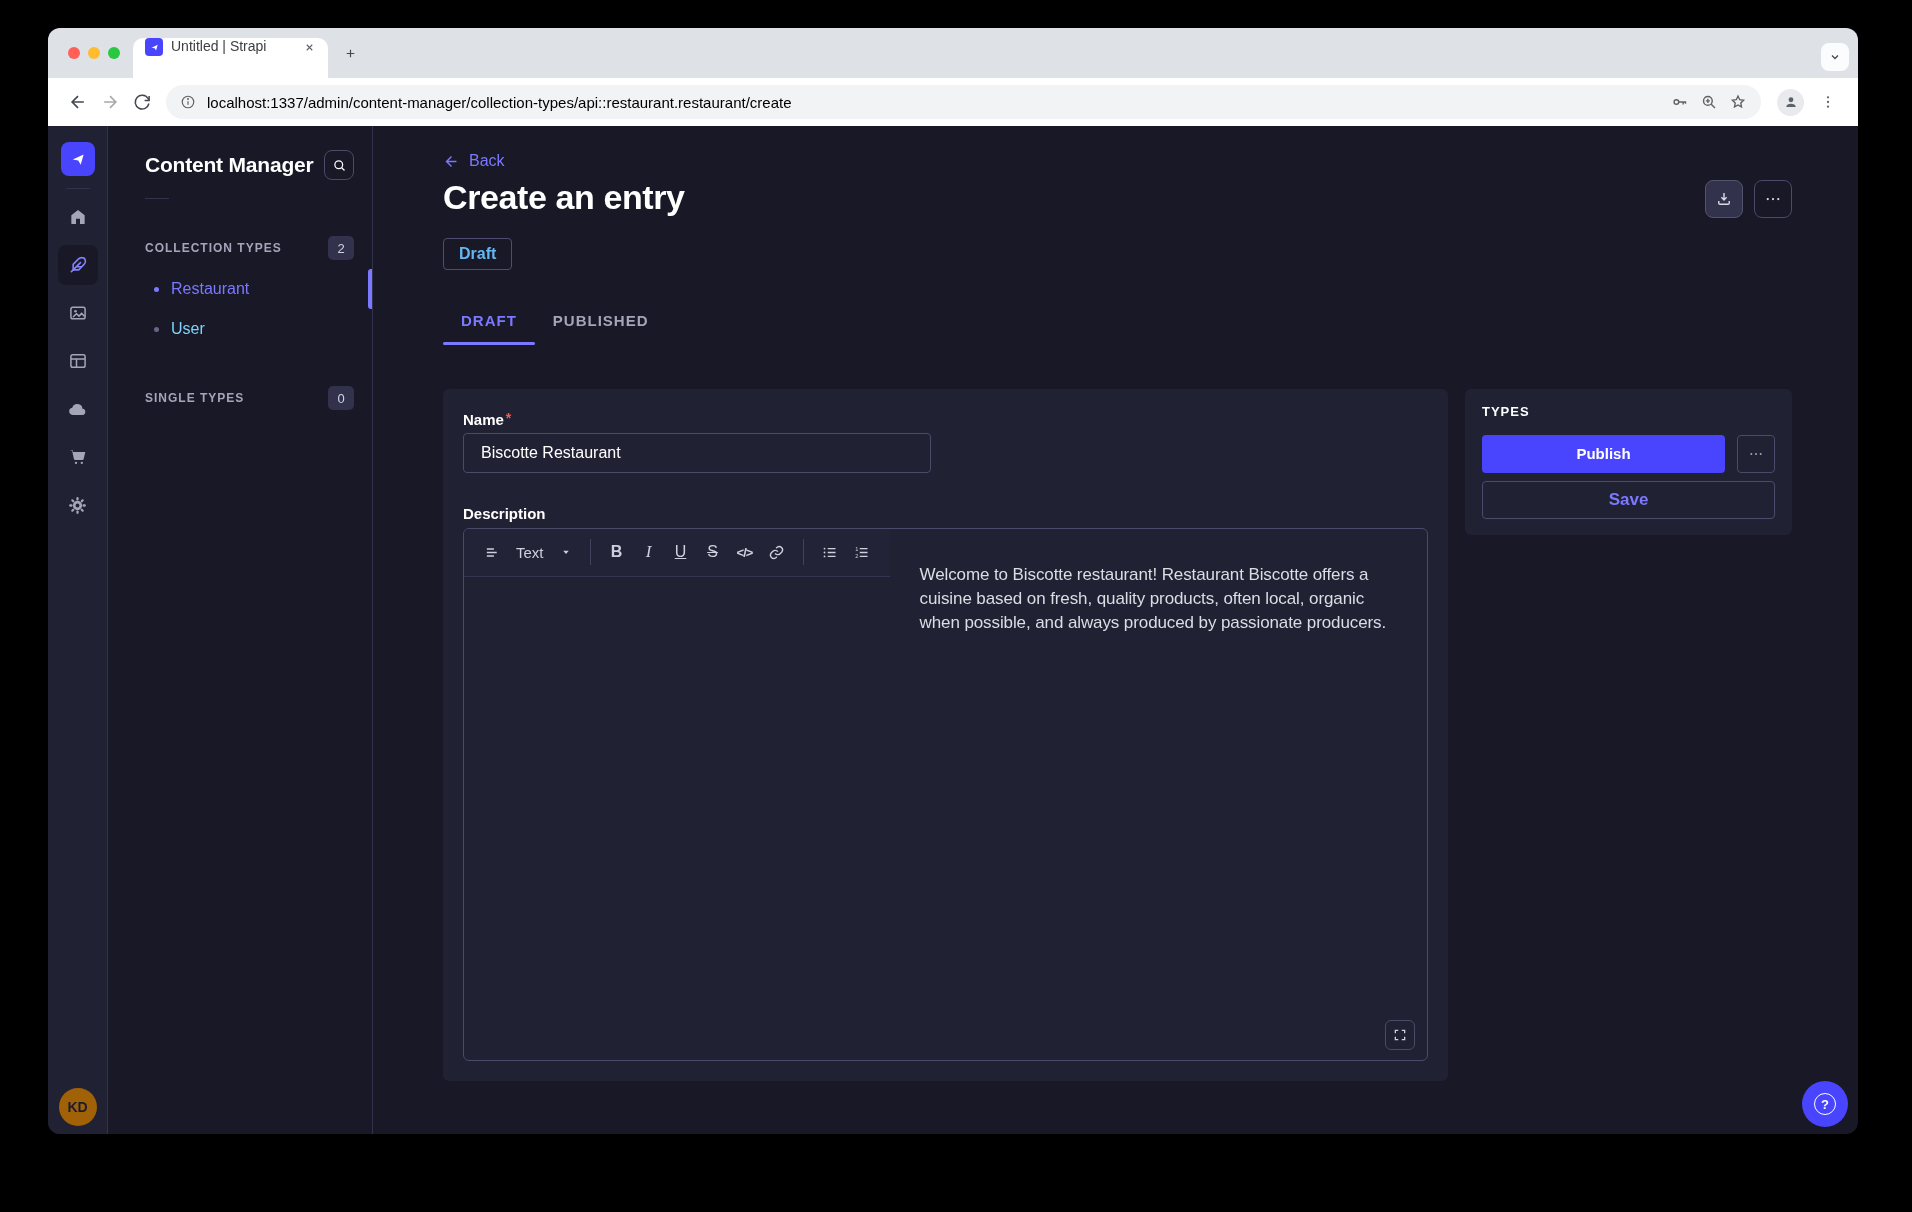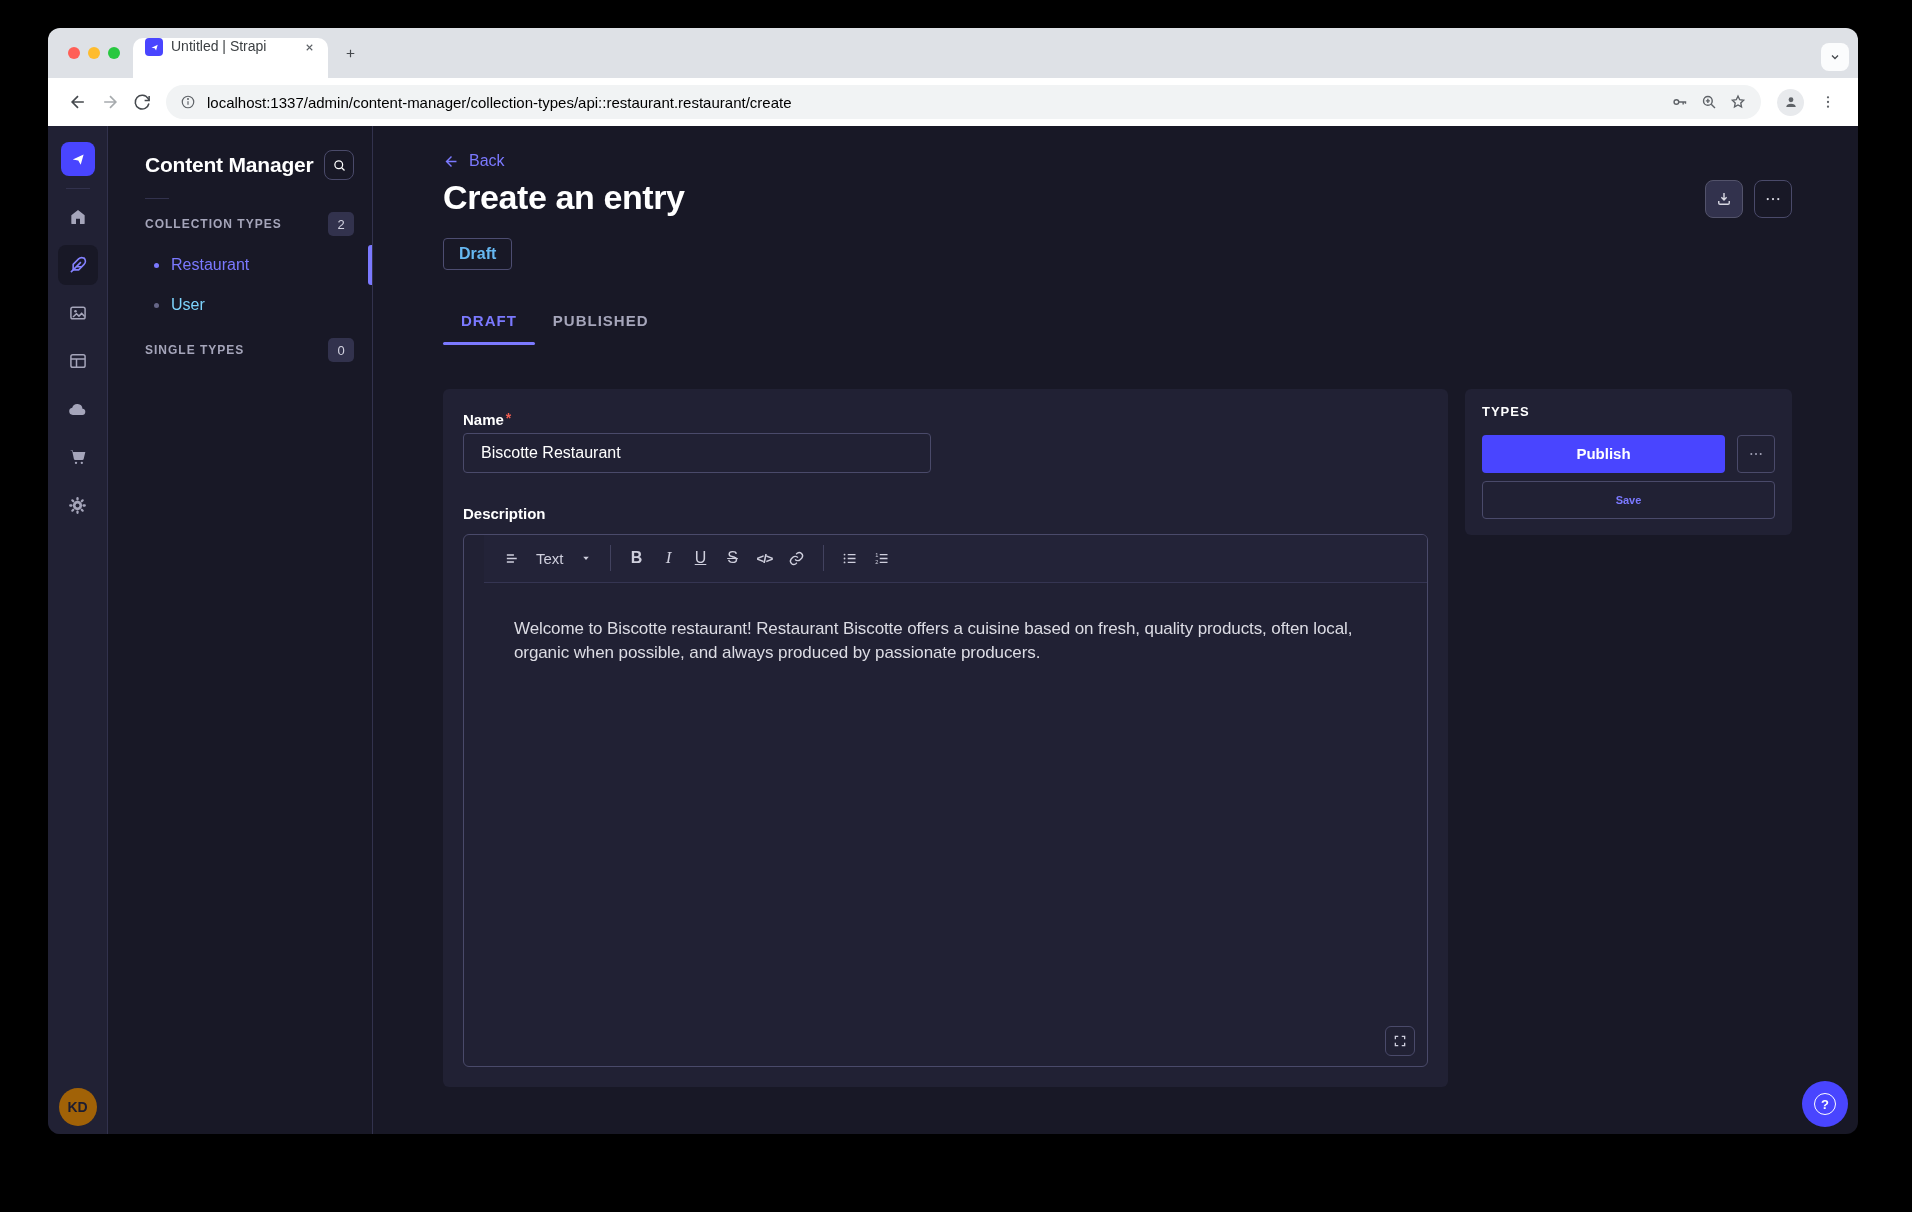--- a/index.html
+++ b/index.html
@@ -41,21 +41,21 @@
   .rail-btn.active { background:#181826; }
   .rail-spacer { flex:1; }
   .rail-avatar { width:38px; height:38px; border-radius:50%; background:#a16207; color:#1c1c30;
     font-size:14px; font-weight:700; display:flex; align-items:center; justify-content:center; }
 
   .subnav { width:265px; flex:none; background:#181826; border-right:1px solid #32324d; position:relative; }
   .subnav-top { display:flex; justify-content:space-between; align-items:center; padding:24px 18px 0 37px; }
   .subnav-title { font-size:21px; font-weight:700; letter-spacing:-.2px; }
   .search-btn { width:30px; height:30px; border-radius:8px; border:1px solid #4a4a6a; display:flex; align-items:center; justify-content:center; }
   .subnav-divider { width:24px; height:1px; background:#32324d; margin:18px 0 0 37px; }
-  .section-head { display:flex; justify-content:space-between; align-items:center; margin-top:12px; padding:0 18px 0 37px; height:26px; }
+  .section-head { display:flex; justify-content:space-between; align-items:center; margin-top:36px; padding:0 18px 0 37px; height:26px; }
   .section-label { font-size:12px; font-weight:700; letter-spacing:1px; color:#a5a5ba; }
   .count-badge { min-width:26px; height:24px; border-radius:5px; background:#32324d; color:#d2d2e0;
     font-size:13px; display:flex; align-items:center; justify-content:center; padding:0 7px; }
   .section-items { margin-top:8px; }
   .nav-item { height:40px; display:flex; align-items:center; gap:12px; padding-left:46px; font-size:16px; position:relative; color:#7dd3fc; }
   .nav-item .bullet { width:5px; height:5px; border-radius:50%; background:#666687; flex:none; }
   .nav-item.active { color:#7b79ff; }
   .nav-item.active .bullet { background:#7b79ff; }
   .active-bar { position:absolute; right:0; top:0; width:4px; height:40px; background:#7b79ff; border-radius:3px 0 0 3px; }
 
@@ -75,21 +75,21 @@
   .tab-item.active { color:#7b79ff; }
   .tab-item.active::after { content:""; position:absolute; left:0; right:0; bottom:0; height:3px; background:#7b79ff; border-radius:2px; }
 
   .content-row { display:flex; align-items:flex-start; margin-top:44px; padding:0 66px 0 70px; gap:17px; }
   .card { flex:1; background:#212134; border-radius:6px; padding:22px 20px 20px; min-width:0; }
   .field-label { font-size:15px; font-weight:600; color:#fff; display:flex; align-items:flex-start; gap:2px; }
   .req { color:#ee5e52; font-size:14px; line-height:14px; }
   .text-input { margin-top:5px; width:468px; height:40px; background:transparent; border:1px solid #4a4a6a; border-radius:4px;
     color:#fff; font-size:16px; padding:0 17px; outline:none; font-family:inherit; }
   .desc-label { margin-top:32px; }
-  .editor { margin-top:12px; border:1px solid #4a4a6a; border-radius:6px; height:533px; display:flex; flex-direction:column; position:relative; overflow:hidden;padding-left:20px; }
+  .editor { margin-top:6px; border:1px solid #4a4a6a; border-radius:6px; height:533px; display:flex; flex-direction:row; position:relative; overflow:hidden; }
   .editor-toolbar { height:48px; flex:none; background:#232338; border-bottom:1px solid #353552; display:flex; align-items:center; padding:0 12px; }
   .tool-btn { min-width:32px; height:32px; border-radius:4px; display:flex; align-items:center; justify-content:center; color:#cfcfdd; padding:0 5px; }
   .block-select { display:flex; align-items:center; gap:16px; color:#cfcfdd; font-size:15px; padding:0 8px; height:32px; }
   .tool-sep { width:1px; height:26px; background:#42425f; margin:0 10px; }
   .glyph-b { font-weight:700; font-size:16px; }
   .glyph-i { font-style:italic; font-family:"Liberation Serif","DejaVu Serif",serif; font-size:17px; }
   .glyph-u { text-decoration:underline; font-size:16px; }
   .glyph-s { text-decoration:line-through; font-size:16px; }
   .glyph-code { font-size:13px; font-weight:600; letter-spacing:-1px; }
   .editor-body { flex:1; padding:34px 30px; font-size:17px; line-height:24px; color:#dcdce4; letter-spacing:-.1px; }
@@ -97,21 +97,21 @@
     border:1px solid #4a4a6a; background:#212134; display:flex; align-items:center; justify-content:center; color:#cfcfdd; }
 
   .entry-panel { width:327px; flex:none; background:#212134; border-radius:6px; padding:15px 17px 16px; }
   .entry-title { font-size:13px; font-weight:700; letter-spacing:1px; color:#fff; }
   .entry-row { display:flex; gap:12px; margin-top:16px; }
   .publish-btn { flex:1; height:38px; background:#4945ff; border:none; border-radius:4px; color:#fff;
     font-size:15px; font-weight:600; font-family:inherit; }
   .entry-more { width:38px; height:38px; border-radius:4px; border:1px solid #4a4a6a; background:transparent;
     display:flex; align-items:center; justify-content:center; color:#a5a5ba; }
   .save-btn { margin-top:8px; width:100%; height:38px; border-radius:4px; border:1px solid #4a4a6a; background:transparent;
-    color:#7b79ff; font-size:11px; font-weight:600; font-family:inherit; }
+    color:#7b79ff; font-size:17px; font-weight:600; font-family:inherit; }
 
   .help-fab { position:absolute; right:10px; bottom:7px; width:46px; height:46px; border-radius:50%; background:#4945ff;
     display:flex; align-items:center; justify-content:center; }
   .help-q { width:22px; height:22px; border-radius:50%; border:1.6px solid #fff; color:#fff; font-size:13px; font-weight:700;
     display:flex; align-items:center; justify-content:center; }
 
   svg { display:block; }
 </style>
 </head>
 <body>

